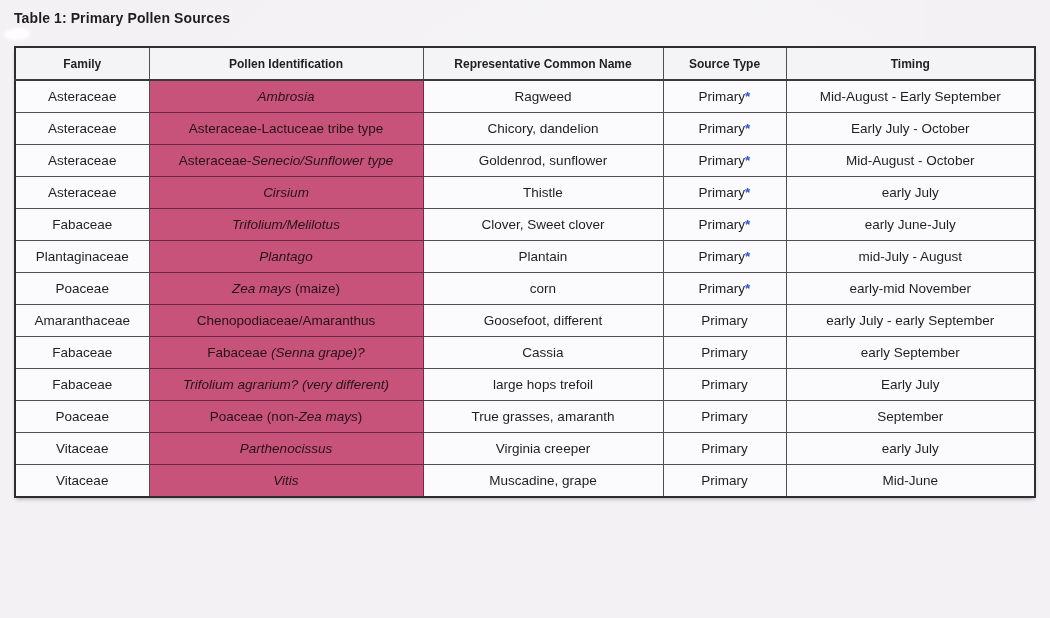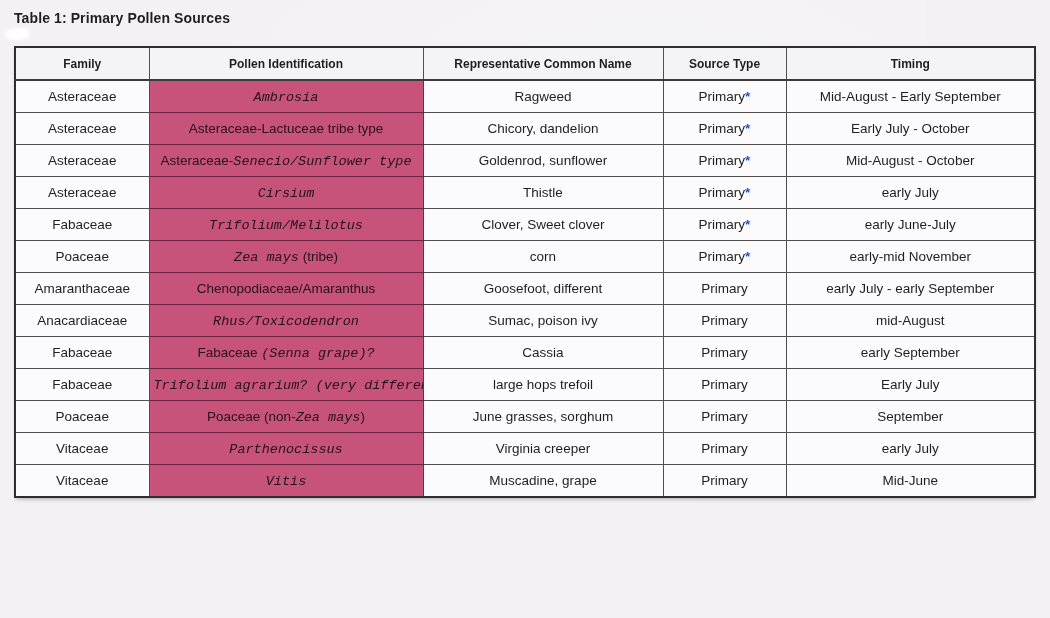--- a/index.html
+++ b/index.html
@@ -72,21 +72,21 @@
     background: var(--header-bg, #f4f3f6);
   }
   td.pollen-cell {
     background: var(--highlight, #c7527a);
     color: #27121c;
     border-left-color: #7c2748;
     border-right-color: #7c2748;
     border-top-color: #6d2342;
     border-bottom-color: #6d2342;
   }
-  td.pollen-cell .seg-italic { font-style: italic; font-family: Liberation Mono, monospace; }
+  td.pollen-cell .seg-italic { font-style: italic; }
   .asterisk {
     color: var(--asterisk-blue, #2952d9);
     font-weight: bold;
   }
 </style>
 </head>
 <body>
 
 <div class="page">
   <div class="title">Table 1: Primary Pollen Sources</div>
@@ -139,58 +139,58 @@
           <td>early July</td>
         </tr>
         <tr>
           <td>Fabaceae</td>
           <td class="pollen-cell"><span class="seg-italic">Trifolium/Melilotus</span></td>
           <td>Clover, Sweet clover</td>
           <td><span>Primary</span><span class="asterisk">*</span></td>
           <td>early June-July</td>
         </tr>
         <tr>
+          <td>Plantaginaceae</td>
+          <td class="pollen-cell"><span class="seg-italic">Plantago</span></td>
+          <td>Plantain</td>
+          <td><span>Primary</span><span class="asterisk">*</span></td>
+          <td>mid-July - August</td>
+        </tr>
+        <tr>
           <td>Poaceae</td>
-          <td class="pollen-cell"><span class="seg-italic">Zea mays</span><span> (tribe)</span></td>
+          <td class="pollen-cell"><span class="seg-italic">Zea mays</span><span> (maize)</span></td>
           <td>corn</td>
           <td><span>Primary</span><span class="asterisk">*</span></td>
           <td>early-mid November</td>
         </tr>
         <tr>
           <td>Amaranthaceae</td>
           <td class="pollen-cell"><span>Chenopodiaceae/Amaranthus</span></td>
           <td>Goosefoot, different</td>
           <td><span>Primary</span></td>
           <td>early July - early September</td>
         </tr>
         <tr>
-          <td>Anacardiaceae</td>
-          <td class="pollen-cell"><span class="seg-italic">Rhus/Toxicodendron</span></td>
-          <td>Sumac, poison ivy</td>
-          <td><span>Primary</span></td>
-          <td>mid-August</td>
-        </tr>
-        <tr>
           <td>Fabaceae</td>
           <td class="pollen-cell"><span>Fabaceae </span><span class="seg-italic">(Senna grape)?</span></td>
           <td>Cassia</td>
           <td><span>Primary</span></td>
           <td>early September</td>
         </tr>
         <tr>
           <td>Fabaceae</td>
           <td class="pollen-cell"><span class="seg-italic">Trifolium agrarium? (very different)</span></td>
           <td>large hops trefoil</td>
           <td><span>Primary</span></td>
           <td>Early July</td>
         </tr>
         <tr>
           <td>Poaceae</td>
           <td class="pollen-cell"><span>Poaceae (non-</span><span class="seg-italic">Zea mays</span><span>)</span></td>
-          <td>June grasses, sorghum</td>
+          <td>True grasses, amaranth</td>
           <td><span>Primary</span></td>
           <td>September</td>
         </tr>
         <tr>
           <td>Vitaceae</td>
           <td class="pollen-cell"><span class="seg-italic">Parthenocissus</span></td>
           <td>Virginia creeper</td>
           <td><span>Primary</span></td>
           <td>early July</td>
         </tr>

